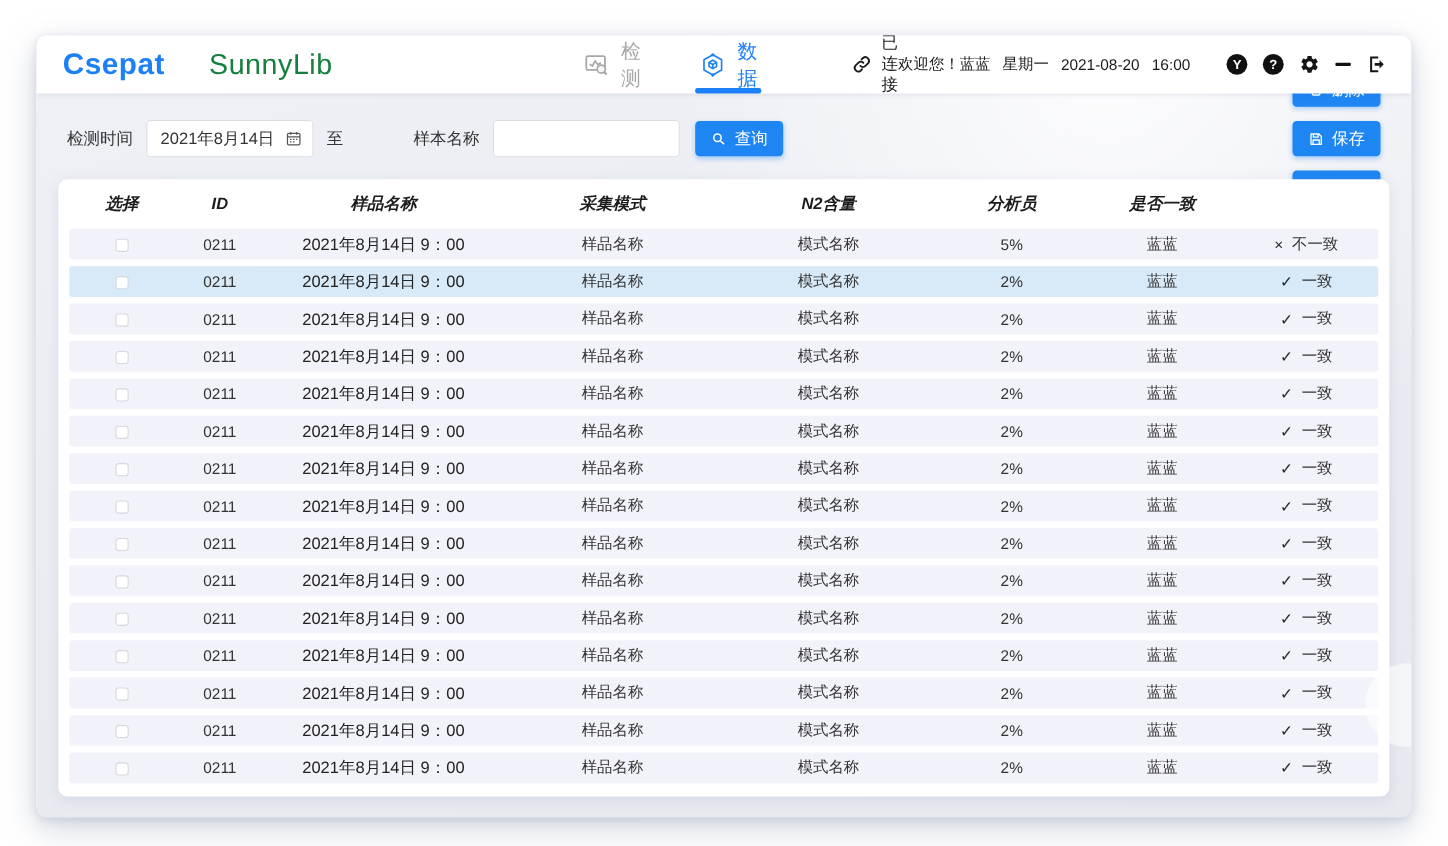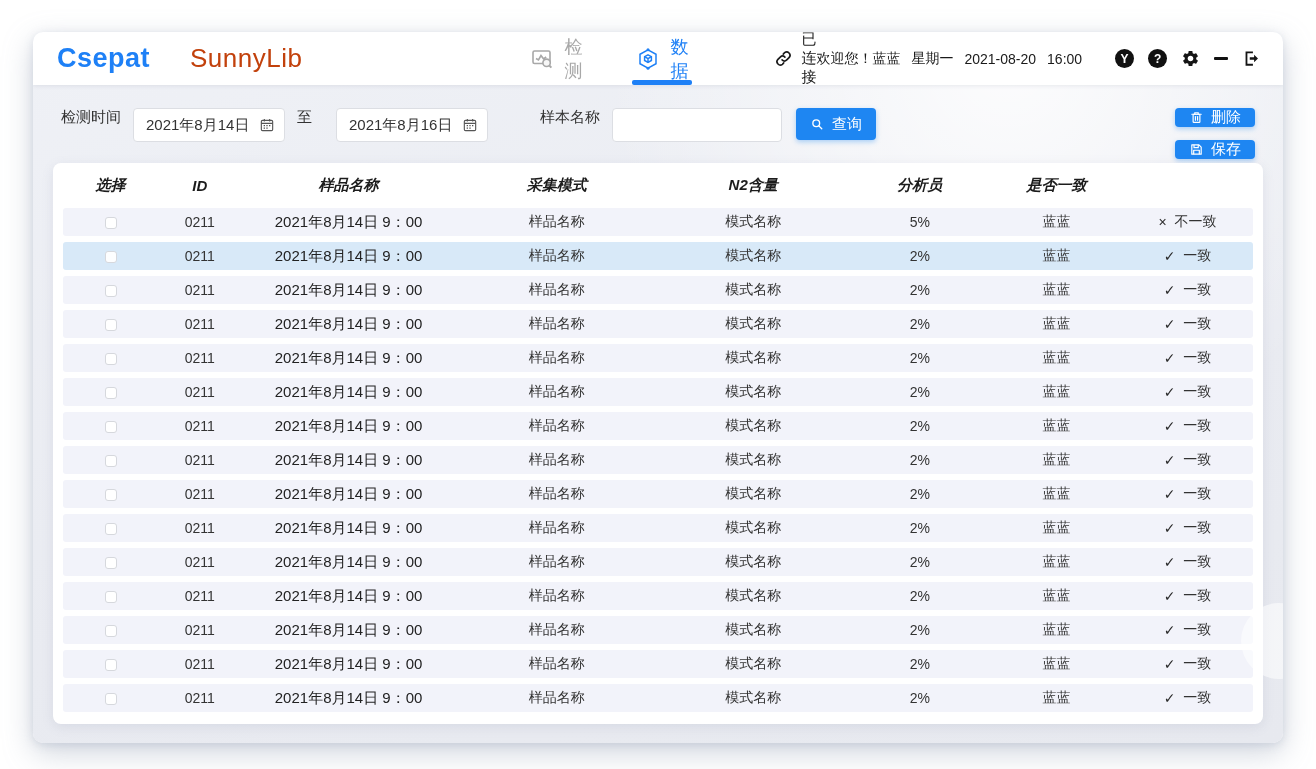--- a/index.html
+++ b/index.html
@@ -16,41 +16,41 @@
   }
 
   
   .header {
     position:relative; height:53px; background:#fff;
     display:flex; align-items:center; padding:0 24px;
     box-shadow:0 1px 4px rgba(60,70,100,.10);
   }
   .logo { display:flex; align-items:baseline; white-space:nowrap;gap:32px; }
   .logo-primary { font-size:27px; font-weight:bold; color:#1e80f6; letter-spacing:.5px; }
-  .logo-secondary { font-size:26px; font-weight:normal; color:#c2410c; margin-left:8px; letter-spacing:.5px; }
+  .logo-secondary { font-size:26px; font-weight:normal; color:#15803d; margin-left:8px; letter-spacing:.5px; }
 
   .tabs { display:flex; align-items:center; gap:54px; margin-left:228px; height:100%; }
   .tab { display:flex; align-items:center; gap:10px; height:100%; position:relative; cursor:pointer; font-size:18px; color:#a8a8a8; }
   .tab .ticon { display:flex; }
   .tab.active { color:#1e80f6; }
   .tab.active::after {
     content:""; position:absolute; left:-4px; right:-4px; bottom:0; height:5px;
     background:#1e80f6; border-radius:2px;
   }
 
   .connection { display:flex; align-items:center; gap:8px; margin-left:86px; font-size:15px; color:#1a1a1a; }
 
   .user-info { display:flex; align-items:center; gap:11px; margin-left:auto; font-size:14px; color:#1a1a1a; white-space:nowrap; }
   .win-icons { display:flex; align-items:center; gap:14px; margin-left:22px; }
   .win-icon { display:flex; align-items:center; justify-content:center; cursor:pointer; }
   .circle-badge { width:19px; height:19px; border-radius:50%; background:#111; color:#fff; display:flex; align-items:center; justify-content:center; font-size:12px; font-weight:bold; }
   .minus-glyph { width:14px; height:2.6px; background:#111; border-radius:1px; }
 
   
-  .filter-row { display:flex; padding:0 28px; margin-top:23px; height:36px; }
+  .filter-row { display:flex; align-items:center; padding:0 28px; margin-top:23px; height:36px; }
   .f-label { font-size:15px; color:#333; white-space:nowrap; }
   .date-input {
     display:flex; align-items:center; justify-content:space-between; margin-left:12px;
     width:152px; height:34px; background:#fff; border:1px solid #dcdee3; border-radius:4px;
     padding:0 9px 0 12px; font-size:15px; color:#333; cursor:pointer;
   }
   .to-sep { margin:0 12px; font-size:15px; color:#333; }
   .sample-label { margin-left:52px; }
   .text-input {
     margin-left:12px; width:170px; height:34px; background:#fff; border:1px solid #dcdee3;
@@ -189,36 +189,20 @@
               <line x1="11" y1="13" x2="13" y2="13"></line>
               <line x1="15" y1="13" x2="17" y2="13"></line>
             <line x1="7" y1="16.6" x2="9" y2="16.6"></line>
               <line x1="11" y1="16.6" x2="13" y2="16.6"></line>
           </svg>
         </span>
       </div>
 
       <span class="to-sep">至</span>
 
-      <div class="date-input">
-        <span>2021年8月16日</span>
-        <span>
-          <svg width="16" height="16" viewBox="0 0 24 24" fill="none" stroke="#555" stroke-width="1.7">
-            <rect x="3.5" y="5" width="17" height="15.5" rx="1.8"></rect>
-            <line x1="3.5" y1="9.6" x2="20.5" y2="9.6"></line>
-            <line x1="8" y1="3" x2="8" y2="6.6"></line>
-            <line x1="16" y1="3" x2="16" y2="6.6"></line>
-            <line x1="7" y1="13" x2="9" y2="13"></line>
-              <line x1="11" y1="13" x2="13" y2="13"></line>
-              <line x1="15" y1="13" x2="17" y2="13"></line>
-            <line x1="7" y1="16.6" x2="9" y2="16.6"></line>
-              <line x1="11" y1="16.6" x2="13" y2="16.6"></line>
-          </svg>
-        </span>
-      </div>
 
       <span class="f-label sample-label">样本名称</span>
       <input class="text-input" type="text" value="" style="">
 
       <button class="btn query-btn">
         <span>
           <svg width="15" height="15" viewBox="0 0 24 24" fill="none" stroke="#fff" stroke-width="2.2" stroke-linecap="round">
             <circle cx="10" cy="10" r="5.4"></circle>
             <line x1="14.2" y1="14.2" x2="18.8" y2="18.8"></line>
           </svg>

